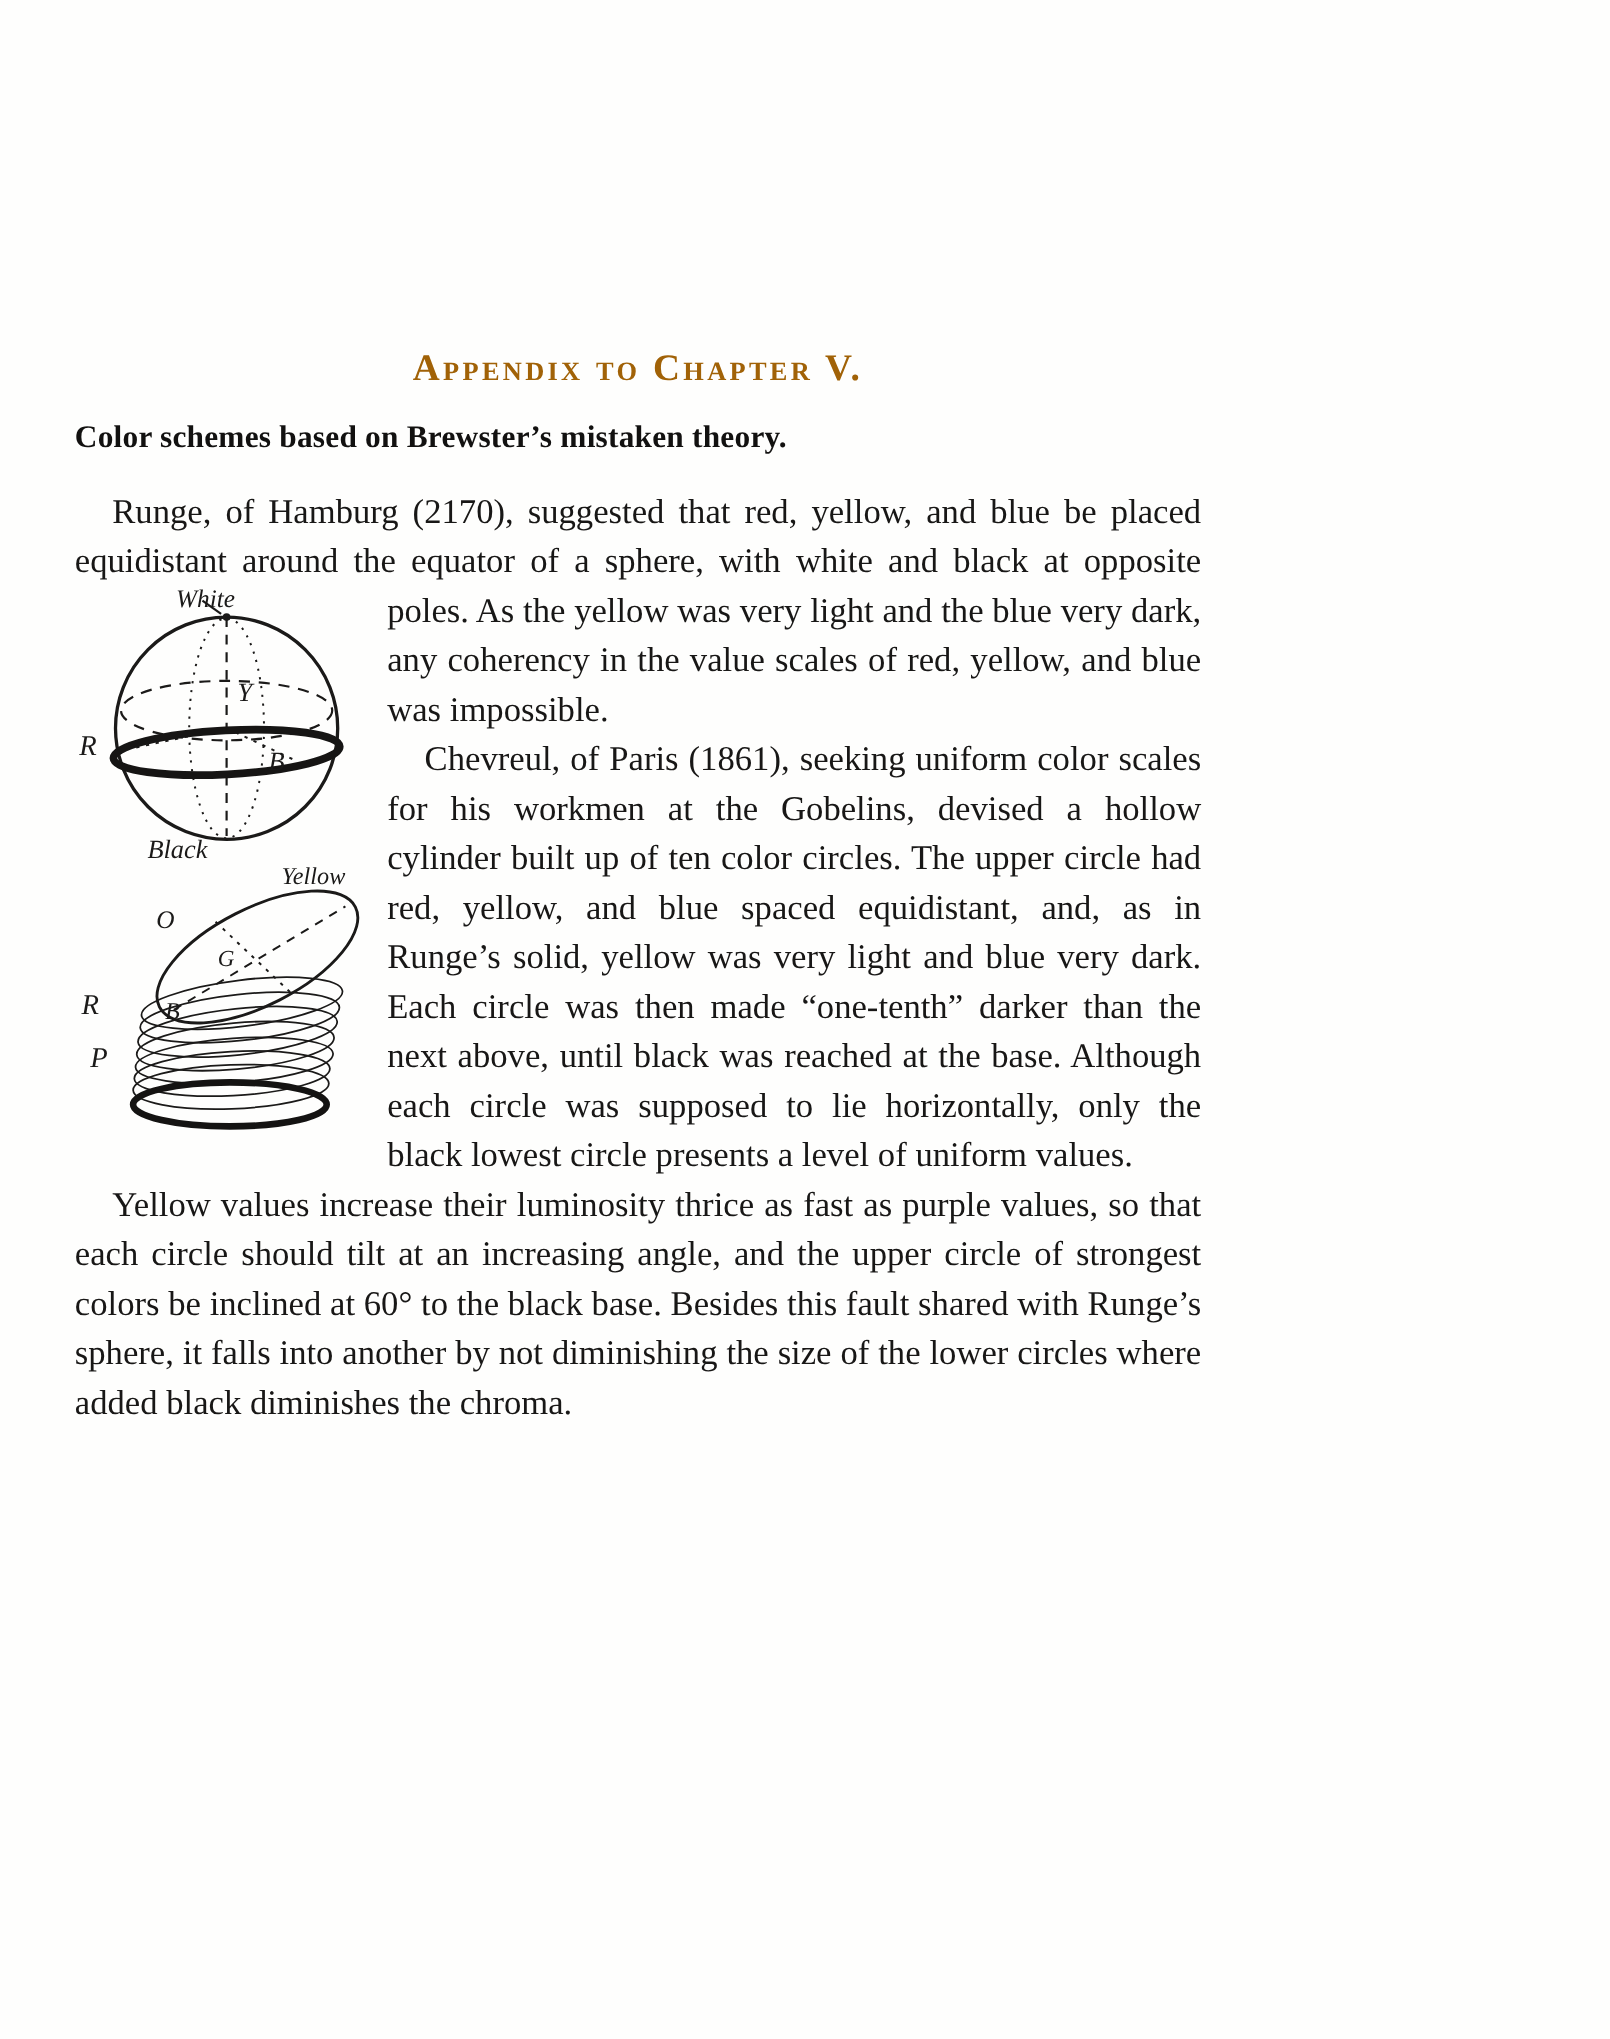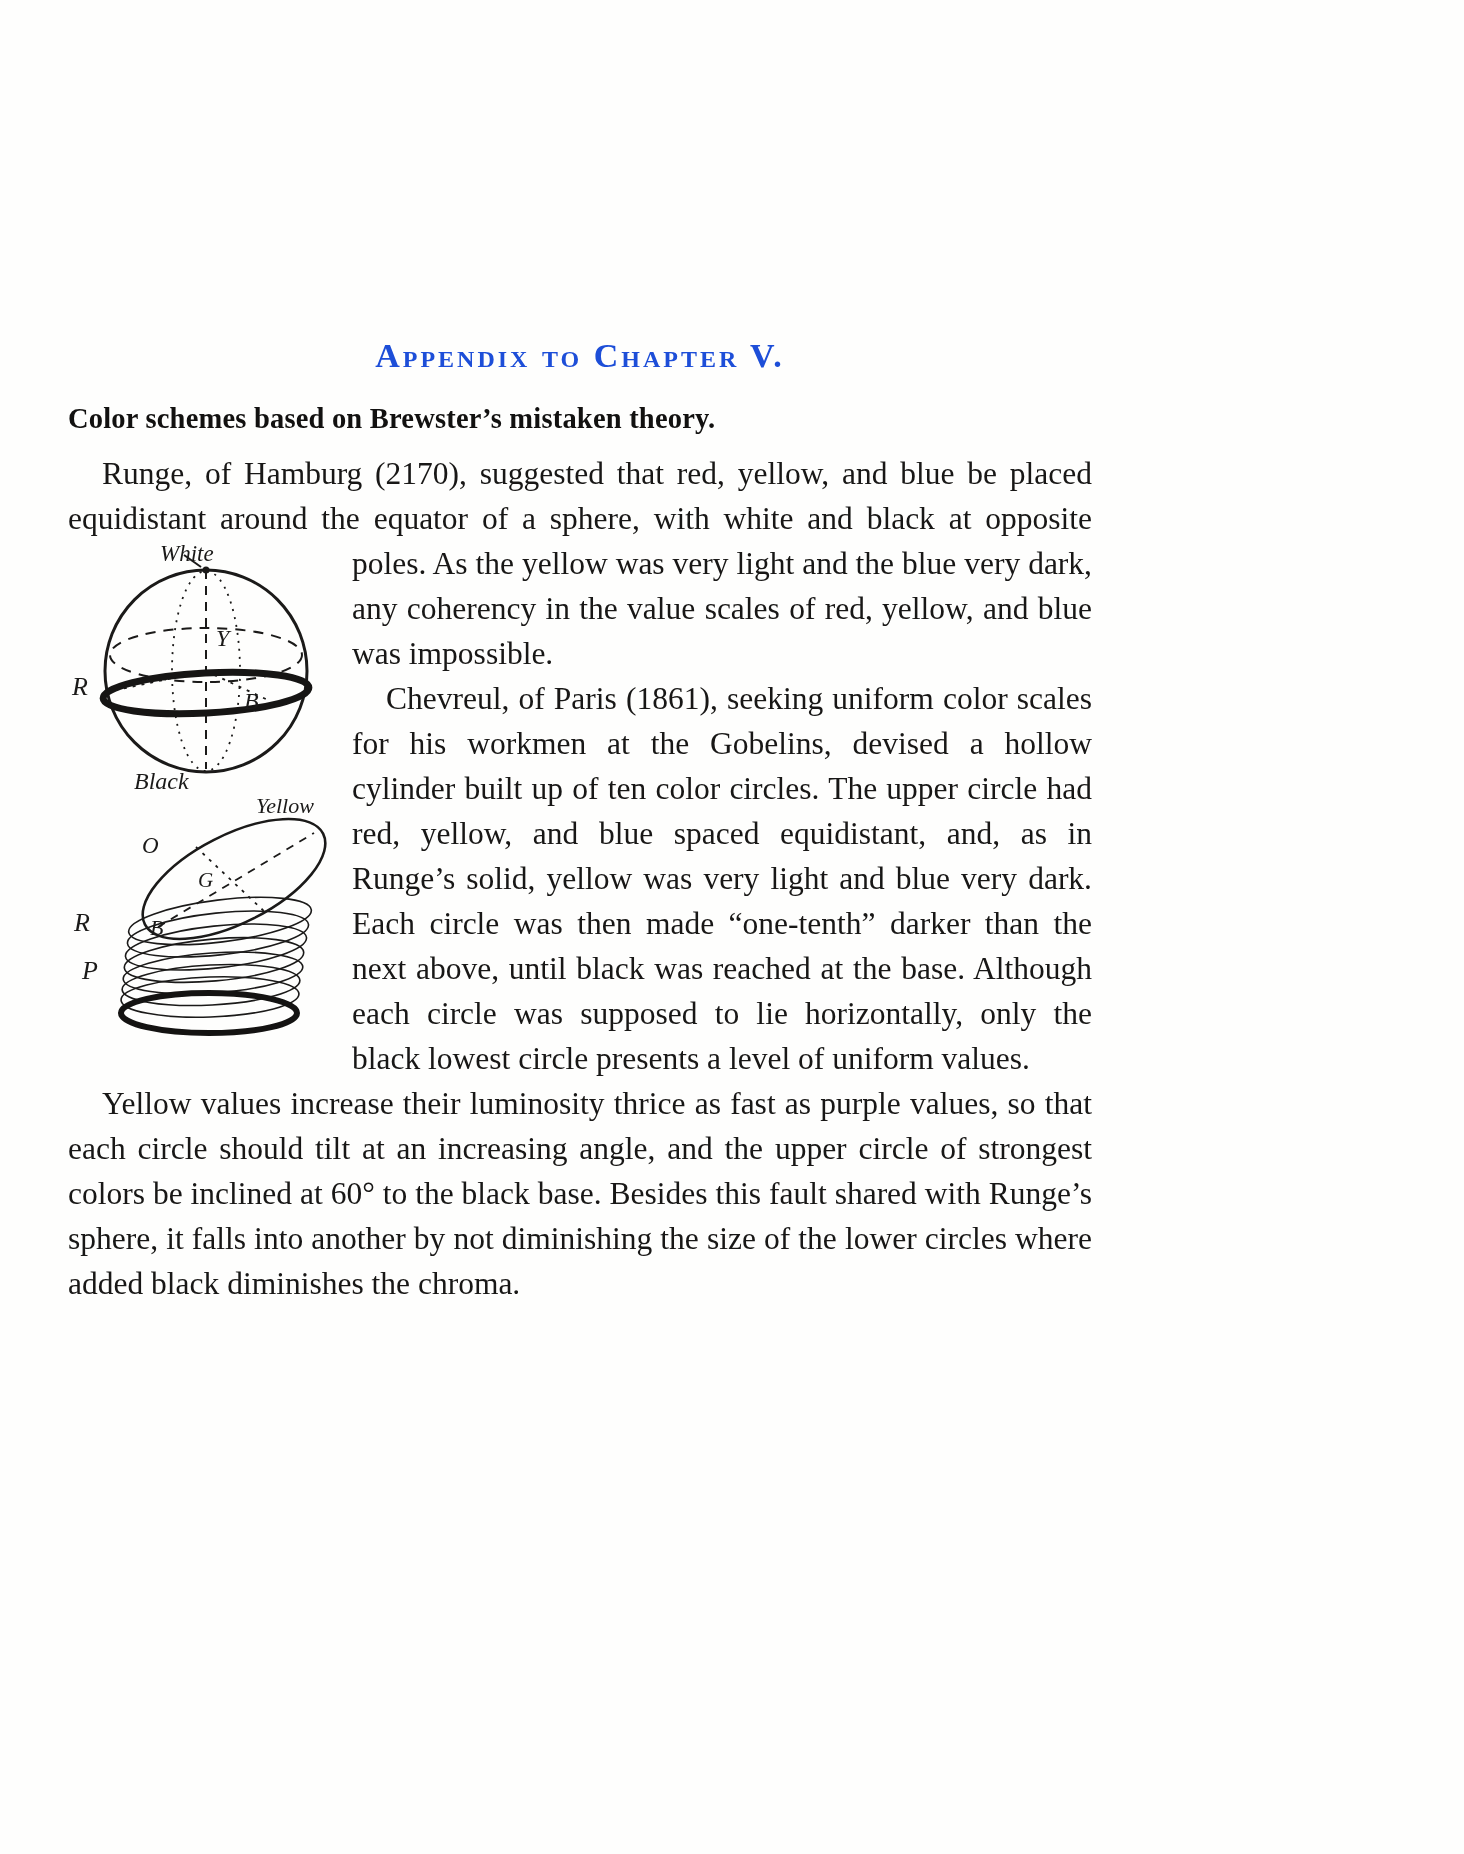--- a/index.html
+++ b/index.html
@@ -20,28 +20,27 @@
     top: 316px;
     width: 1024px;
   }
   .chapter-title {
     text-align: center;
     font-variant: small-caps;
     font-weight: 600;
     font-size: 34px;
     letter-spacing: 3px;
     margin-bottom: 28px;
-    color: #1d4ed8;
-    margin-top: 21px;
+    color: #a16207;
   }
   .section-heading {
     font-size: 28.5px;
     font-weight: bold;
     letter-spacing: 0.2px;
-    margin-bottom: 16px;
+    margin-bottom: 28px;
     color: #121110;
   }
   .body-copy {
     font-size: 31.5px;
     line-height: 45px;
     text-align: justify;
     color: #181716;
   }
   .body-copy p { text-indent: 34px; }
   .force-last-justify { text-align-last: justify; }

